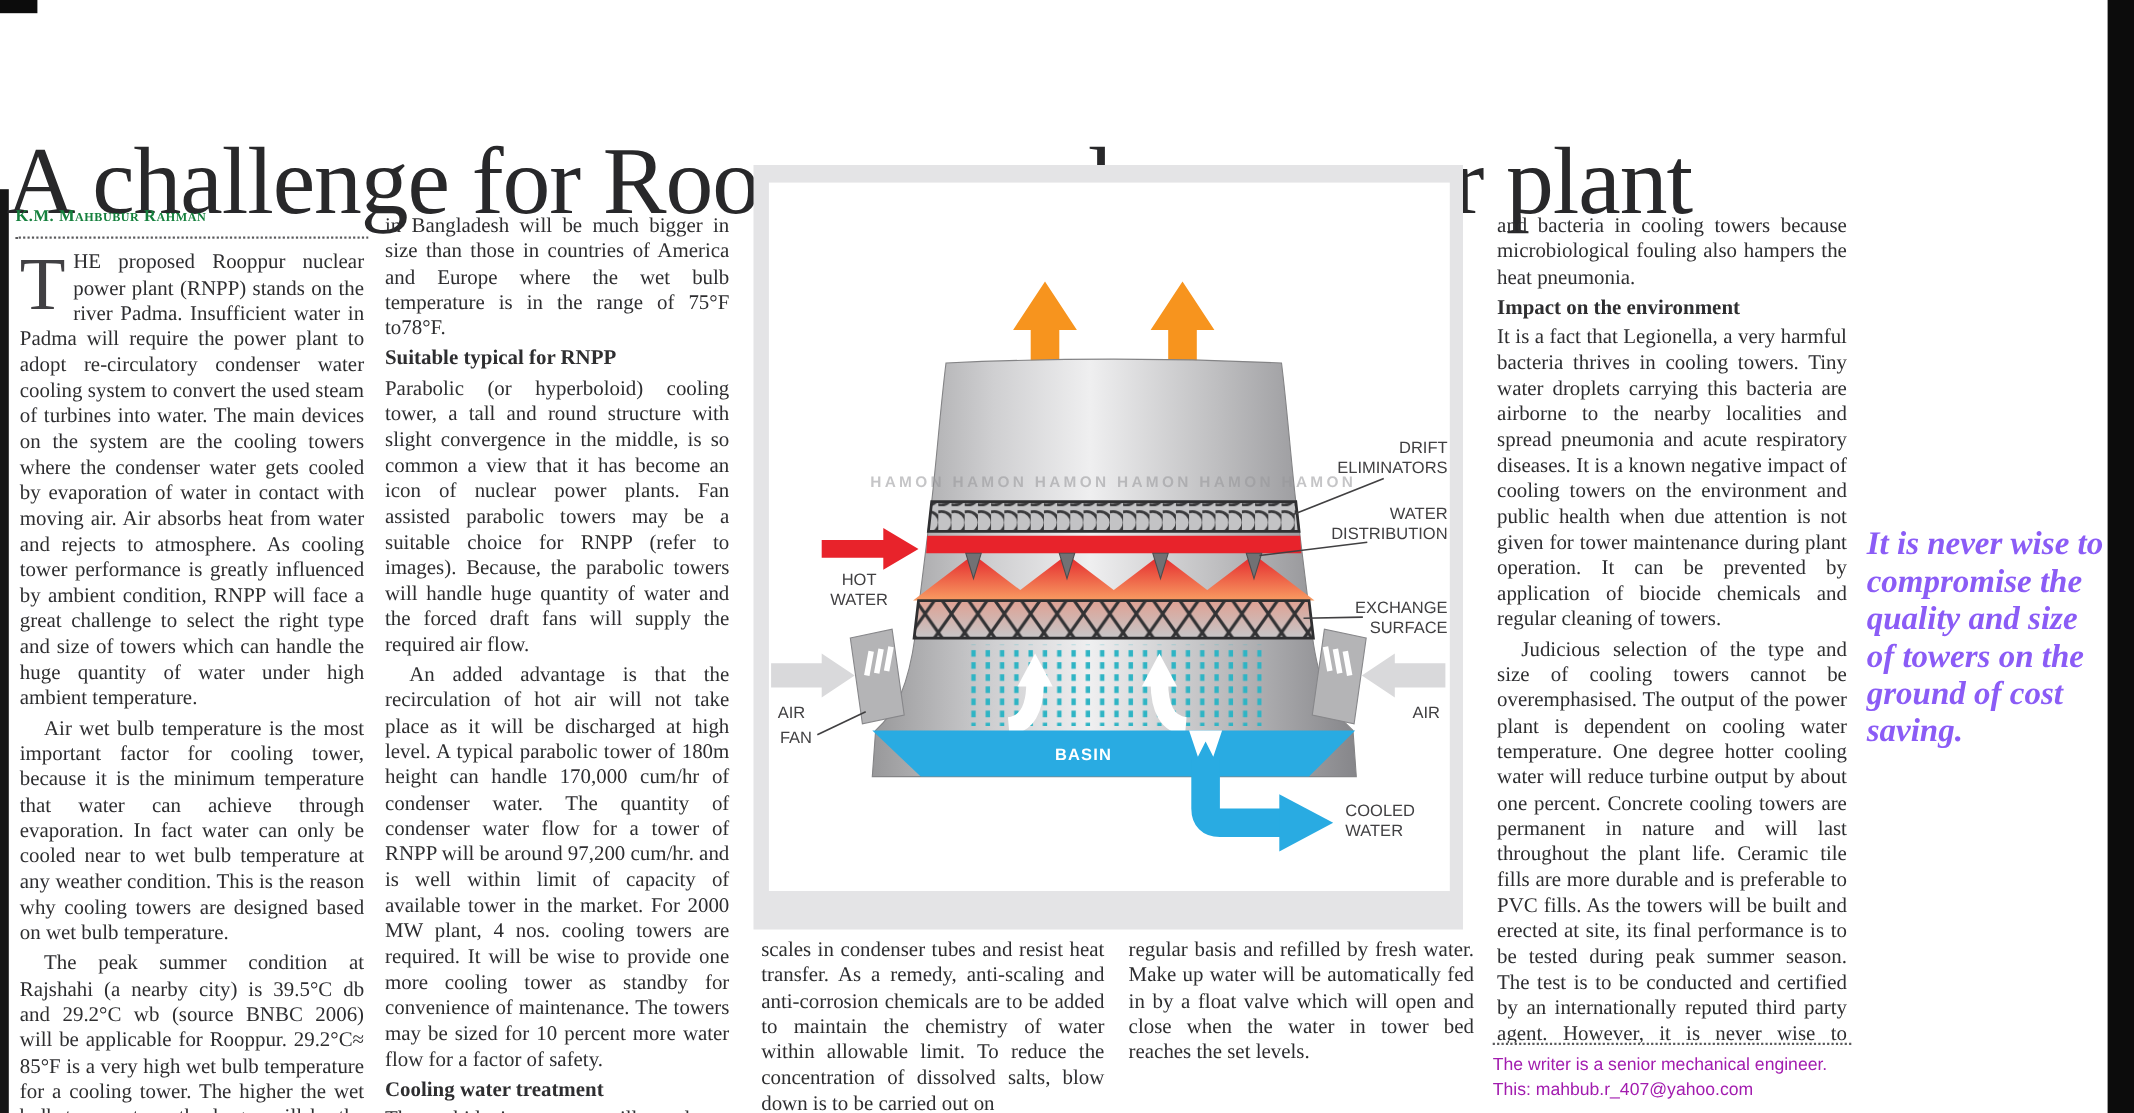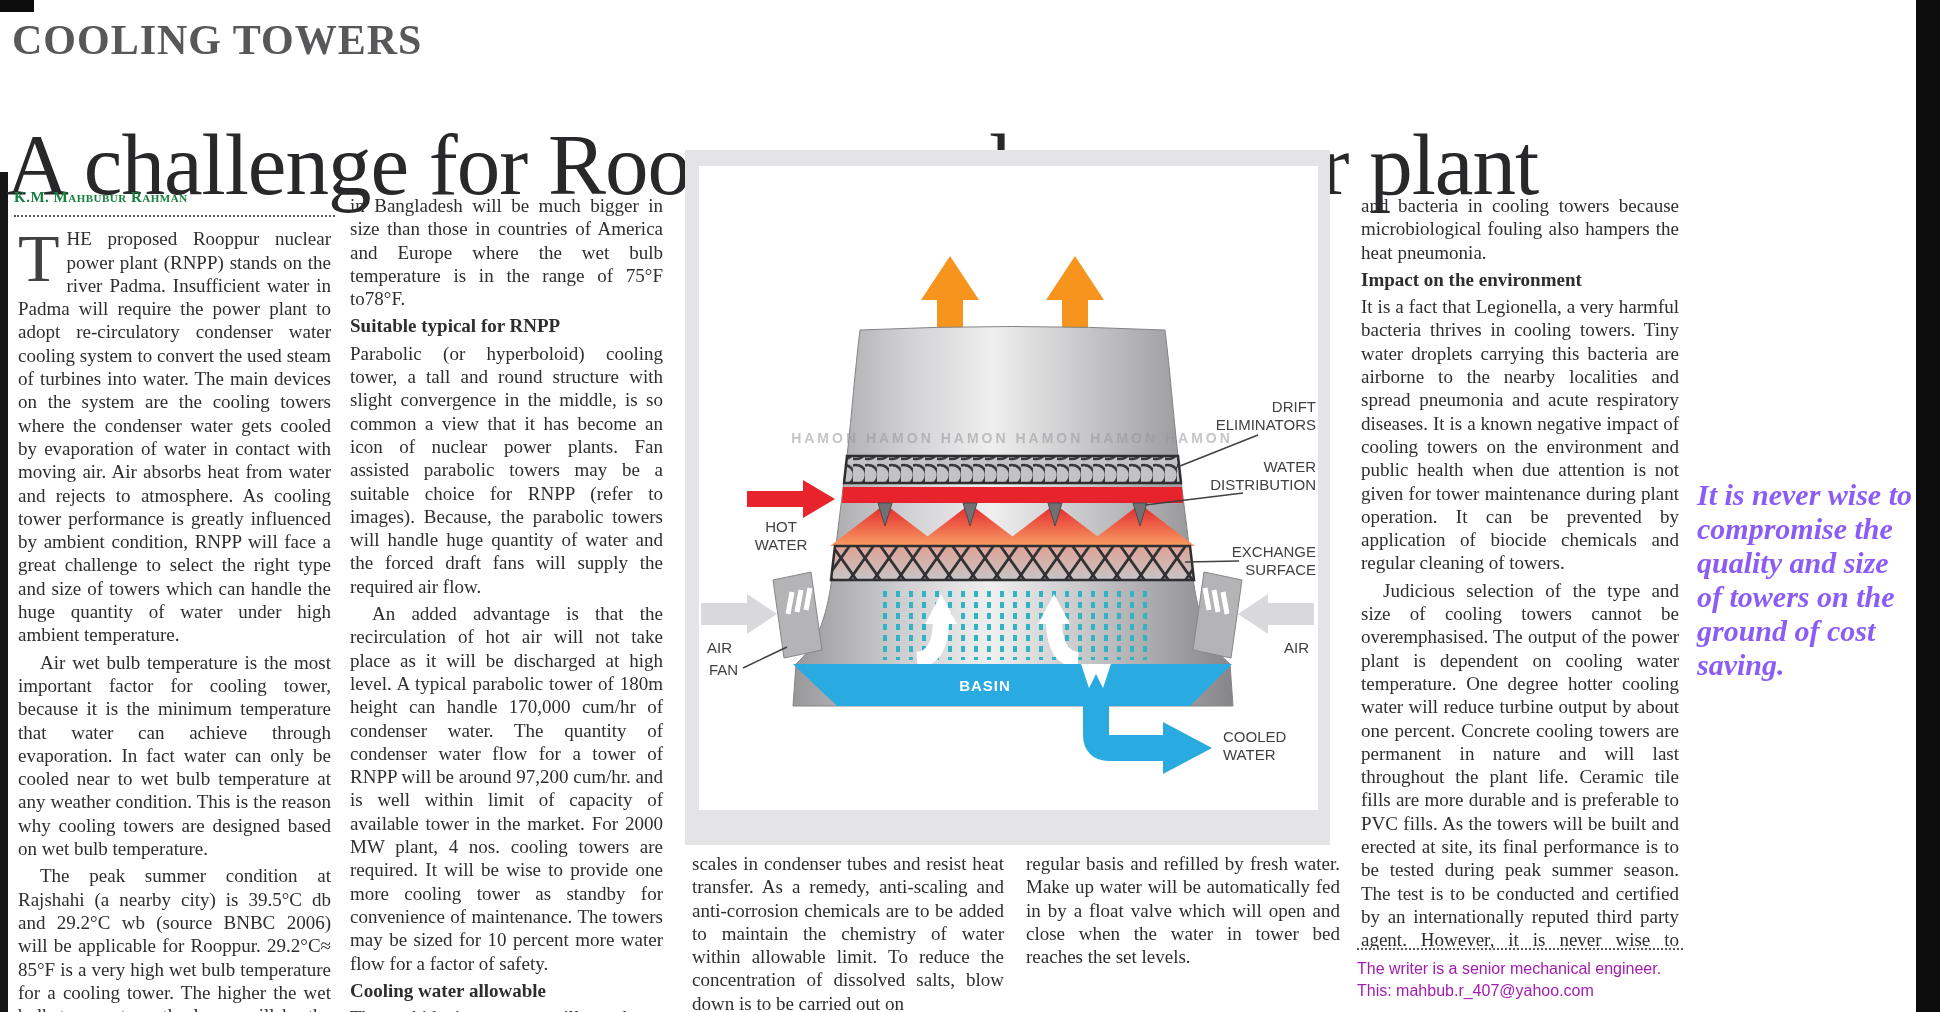--- a/index.html
+++ b/index.html
@@ -46,40 +46,39 @@
 </style>
 </head>
 <body>
 
 <div id="page">
 
   <div class="scan-box-topleft"></div>
   <div class="scan-strip-left"></div>
   <div class="scan-bar-right"></div>
 
-  <div class="kicker">COOLING TOWERS</div>
   <h1 class="headline">A challenge for Rooppur nuclear power plant</h1>
 
   <div id="col1" class="col">
     <div class="byline">K.M. Mahbubur Rahman</div>
     <hr class="dotrule">
     <div>
         <p class="blk-para"><span class="dropcap">T</span>HE proposed Rooppur nuclear power plant (RNPP) stands on the river Padma. Insufficient water in Padma will require the power plant to adopt re-circulatory condenser water cooling system to convert the used steam of turbines into water. The main devices on the system are the cooling towers where the condenser water gets cooled by evaporation of water in contact with moving air. Air absorbs heat from water and rejects to atmosphere. As cooling tower performance is greatly influenced by ambient condition, RNPP will face a great challenge to select the right type and size of towers which can handle the huge quantity of water under high ambient temperature.</p>
         <p class="blk-indent">Air wet bulb temperature is the most important factor for cooling tower, because it is the minimum temperature that water can achieve through evaporation. In fact water can only be cooled near to wet bulb temperature at any weather condition. This is the reason why cooling towers are designed based on wet bulb temperature.</p>
         <p class="blk-indent">The peak summer condition at Rajshahi (a nearby city) is 39.5°C db and 29.2°C wb (source BNBC 2006) will be applicable for Rooppur. 29.2°C≈ 85°F is a very high wet bulb temperature for a cooling tower. The higher the wet bulb temperature, the larger will be the size of tower. Therefore, cooling towers</p>
       </div>
   </div>
 
   <div id="col2" class="col">
     <div>
         <p class="blk-para">in Bangladesh will be much bigger in size than those in countries of America and Europe where the wet bulb temperature is in the range of 75°F to78°F.</p>
         <p class="blk-subhead">Suitable typical for RNPP</p>
         <p class="blk-para">Parabolic (or hyperboloid) cooling tower, a tall and round structure with slight convergence in the middle, is so common a view that it has become an icon of nuclear power plants. Fan assisted parabolic towers may be a suitable choice for RNPP (refer to images). Because, the parabolic towers will handle huge quantity of water and the forced draft fans will supply the required air flow.</p>
         <p class="blk-indent">An added advantage is that the recirculation of hot air will not take place as it will be discharged at high level. A typical parabolic tower of 180m height can handle 170,000 cum/hr of condenser water. The quantity of condenser water flow for a tower of RNPP will be around 97,200 cum/hr. and is well within limit of capacity of available tower in the market. For 2000 MW plant, 4 nos. cooling towers are required. It will be wise to provide one more cooling tower as standby for convenience of maintenance. The towers may be sized for 10 percent more water flow for a factor of safety.</p>
-        <p class="blk-subhead">Cooling water allowable</p>
+        <p class="blk-subhead">Cooling water treatment</p>
         <p class="blk-para">The turbid river water will need pre treatment before it is filled in the cooling system. Continuous evaporation in towers will leave behind soluble salts in the cooling water. These salts deposit as</p>
       </div>
   </div>
 
   <div id="figure">
     <svg width="645" height="695" viewBox="0 0 645 695">
       <defs>
         <linearGradient id="towerGrad" x1="0" y1="0" x2="1" y2="0">
           <stop offset="0" stop-color="#98989a"></stop>
           <stop offset="0.25" stop-color="#cfcfd1"></stop>

